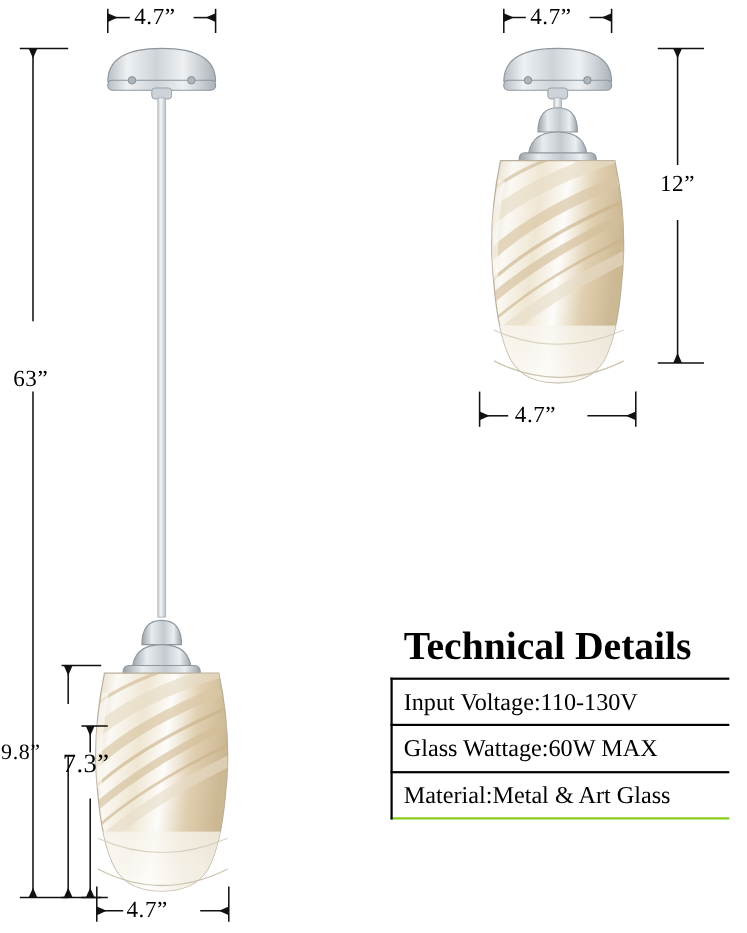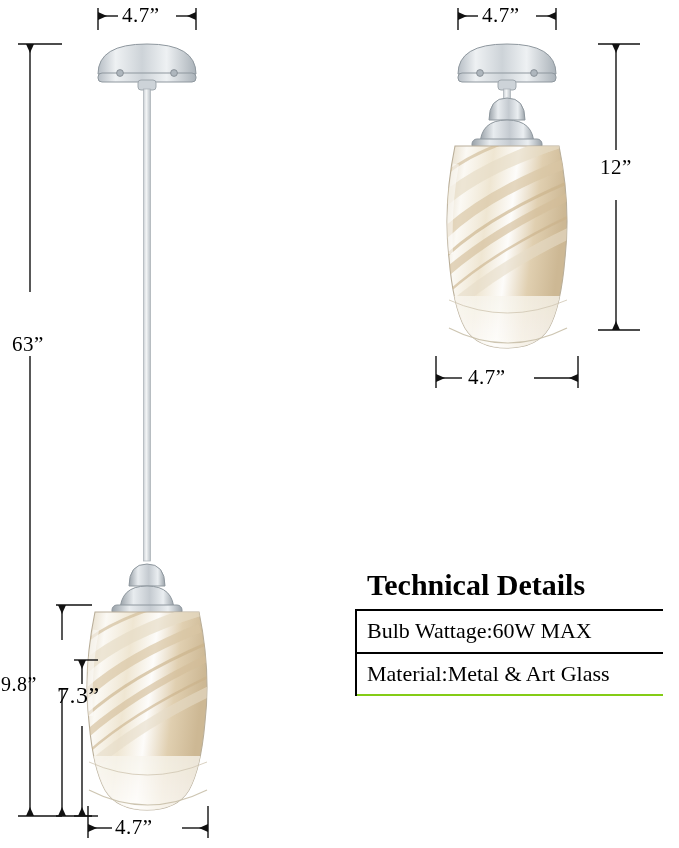--- a/index.html
+++ b/index.html
@@ -57,21 +57,21 @@
   
   .tech-panel {
     position: absolute;
     left: 355px;
     top: 568px;
     width: 308px;
   }
   .tech-title {
     font-family: "Liberation Serif", serif;
     font-weight: bold;
-    font-size: 30px;
+    font-size: 36px;
     padding: 0 0 8px 12px;
     line-height: 1.1;
   }
   .tech-row {
     border-top: 2px solid #000;
     font-size: 22px;
     padding: 6px 0 6px 12px;
     line-height: 1.3;
     white-space: nowrap;
   }
@@ -268,18 +268,19 @@
   <div class="dim-label" style="left:482px; top:3px;">4.7”</div>
 
   <div class="dim-label" style="left:600px; top:155px;">12”</div>
 
   <div class="dim-label" style="left:468px; top:365px;">4.7”</div>
 
   <div class="tech-panel">
     <div class="tech-title">Technical Details</div>
     <div class="tech-rows">
       <div class="tech-left-rule"></div>
-      <div class="tech-row">Bulb Wattage:60W MAX</div>
+      <div class="tech-row">Input Voltage:110-130V</div>
+      <div class="tech-row">Glass Wattage:60W MAX</div>
       <div class="tech-row">Material:Metal &amp; Art Glass</div>
     </div>
   </div>
 
 </div>
 
 </body></html>

